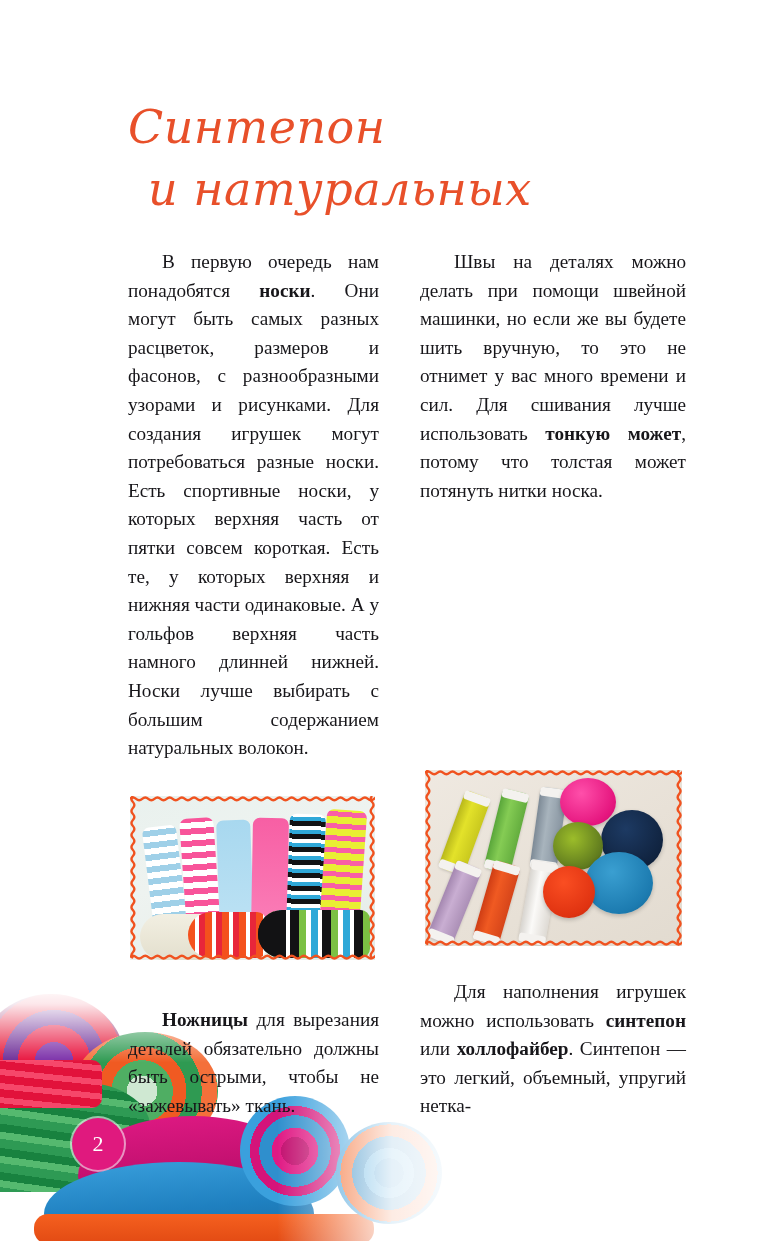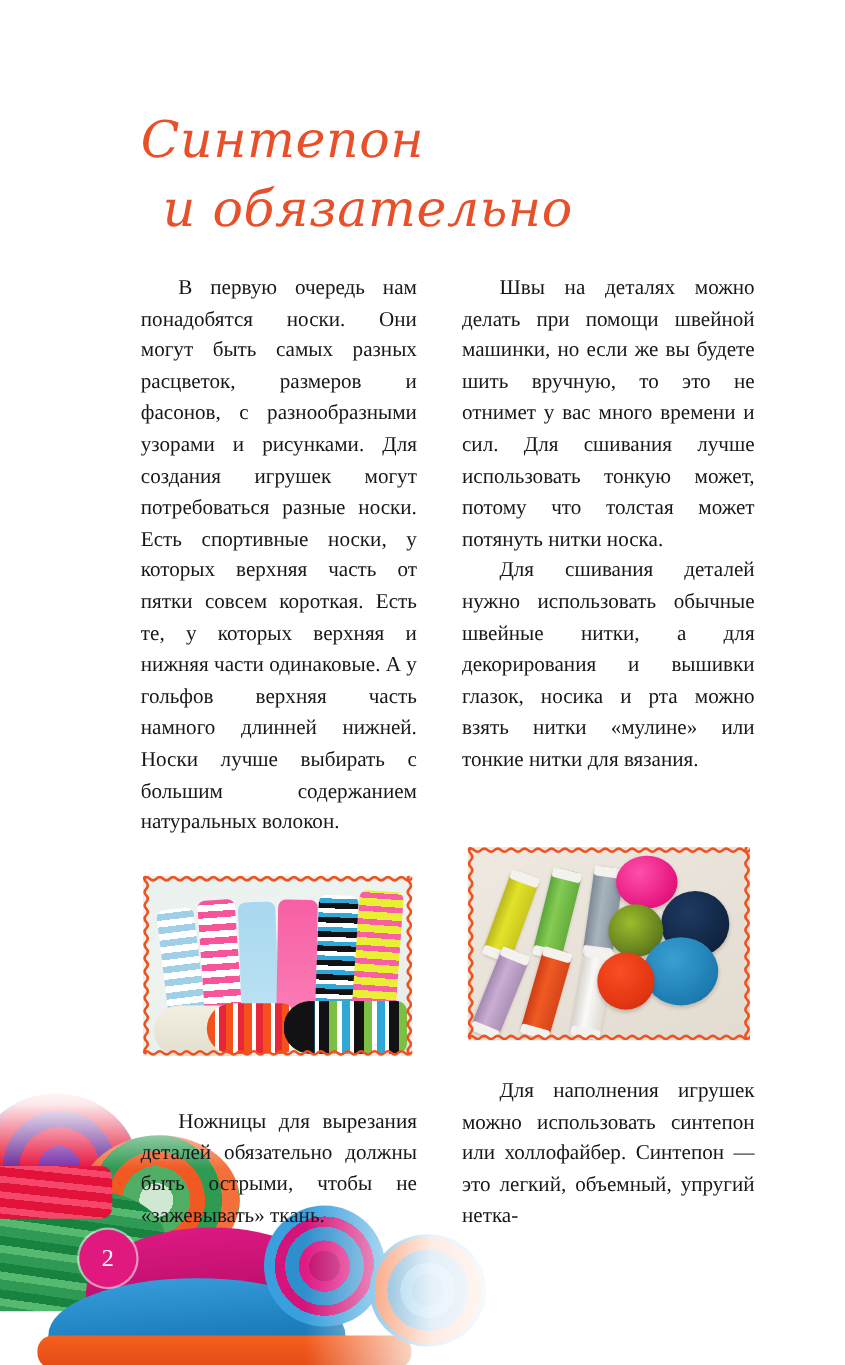--- a/index.html
+++ b/index.html
@@ -57,21 +57,21 @@
     hyphens: manual;
   }
   .col-text p {
     margin: 0;
     text-indent: 34px;
   }
   .col-text p + p {
     margin-top: 0px;
   }
   .col-text b {
-    font-weight: 400;
+    font-weight: 700;
   }
 
   #left-col-top   { left: 128px; top: 248px; width: 251px; }
   #right-col-top  { left: 420px; top: 248px; width: 266px; }
   #left-col-bottom{ left: 128px; top: 1006px; width: 251px; }
   #right-col-bottom{ left: 420px; top: 978px; width: 266px; }
 
   
   .col-text p:last-child { }
 
@@ -190,30 +190,29 @@
     box-shadow: 0 0 0 2px rgba(255,255,255,0.55);
   }
 </style>
 </head>
 <body>
 
 <div id="page">
 
   <div class="title">
     <span class="title-line-1">Синтепон</span>
-    <span class="title-line-2">и обязательно</span>
+    <span class="title-line-2">и натуральных</span>
   </div>
 
   <div class="col-text" id="left-col-top">
       <p>В первую очередь нам понадобятся <b>носки</b>. Они могут быть самых разных расцветок, размеров и фасонов, с разнообразными узорами и рисунками. Для создания игрушек могут потребоваться разные носки. Есть спортивные носки, у которых верхняя часть от пятки совсем короткая. Есть те, у которых верхняя и нижняя части одинаковые. А у гольфов верхняя часть намного длинней нижней. Носки лучше выбирать с большим содержанием натуральных волокон.</p>
     </div>
 
   <div class="col-text" id="right-col-top">
       <p>Швы на деталях можно делать при помощи швейной машинки, но если же вы будете шить вручную, то это не отнимет у вас много времени и сил. Для сшивания лучше использовать <b>тонкую может</b>, потому что толстая может потянуть нитки носка.</p>
-      <p>Для сшивания деталей нужно использовать обычные <b>швейные нитки</b>, а для декорирования и вышивки глазок, носика и рта можно взять нитки «мулине» или тонкие нитки для вязания.</p>
     </div>
 
   <div class="photo-frame" id="photo-socks">
     <div class="photo-inner">
       <div class="socks-bg"></div>
 
       <div class="sock" style="left:18px;top:30px;width:34px;height:105px;transform:rotate(-7deg);
                   background:repeating-linear-gradient(0deg,#9fd0e8 0 6px,#ffffff 6px 12px);"></div>
       <div class="sock" style="left:53px;top:22px;width:34px;height:112px;transform:rotate(-4deg);
                   background:repeating-linear-gradient(0deg,#f8549a 0 6px,#ffffff 6px 12px);"></div>

